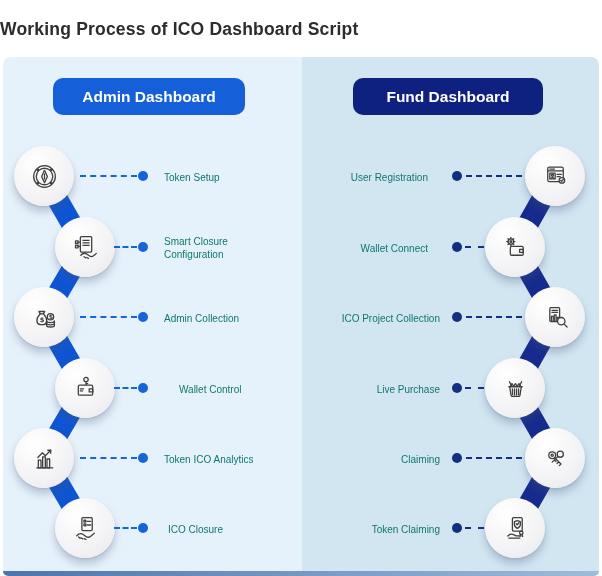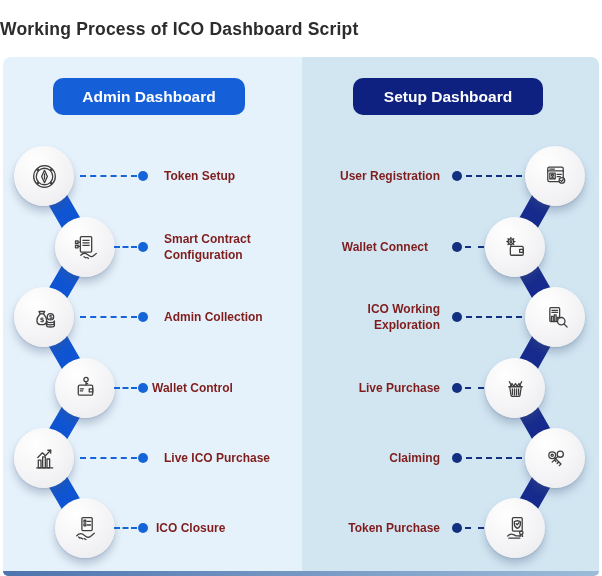--- a/index.html
+++ b/index.html
@@ -36,34 +36,34 @@
   }
   .circle svg{width:33px;height:33px;}
   .ic{fill:none;stroke:#3f3f3f;stroke-width:1.25;stroke-linecap:round;stroke-linejoin:round;}
   .ic text{fill:#3f3f3f;stroke:none;font-family:"DejaVu Sans",sans-serif;font-weight:bold;}
   .dash{position:absolute;height:0;border-top:2px dashed #1565d8;z-index:3;}
   .dash.navy{border-top-color:#12307f;}
   .dot{position:absolute;width:10px;height:10px;border-radius:50%;background:#1565d8;z-index:3;}
   .dot.navy{background:#12307f;}
   .step-label{
     position:absolute;transform:translateY(-50%);z-index:4;
-    font-size:12px;font-weight:700;color:#7f1d1d;line-height:1.3;
+    font-size:10px;font-weight:400;color:#0f766e;line-height:1.3;
   }
   .step-label.right{text-align:right;}
 </style>
 </head>
 <body>
 
 <div class="title">Working Process of ICO Dashboard Script</div>
 
 <div class="panel panel-left"></div>
 <div class="panel panel-right"></div>
 
 <button class="dash-btn btn-admin">Admin Dashboard</button>
-<button class="dash-btn btn-user">Setup Dashboard</button>
+<button class="dash-btn btn-user">Fund Dashboard</button>
 
 <svg class="ribbons" width="602" height="576">
   <polyline points="44,176 85,247 44,317 85,388 44,458 85,528" fill="none" stroke="#0f55d3" stroke-width="21"></polyline>
   <polyline points="555,176 515,247 555,317 515,388 555,458 515,528" fill="none" stroke="#162b8d" stroke-width="21"></polyline>
 </svg>
 
 <div class="circle" style="left:14px;top:146px">
   <svg viewBox="0 0 32 32" class="ic">
     <circle cx="16" cy="16" r="10.5"></circle>
       <circle cx="16" cy="16" r="8"></circle>
@@ -86,21 +86,21 @@
     <rect x="6.3" y="9.5" width="2.5" height="2.5"></rect>
       <path d="M8.8 10.7 h1.7"></path>
     <rect x="6.3" y="13.8" width="2.5" height="2.5"></rect>
       <path d="M8.8 15 h1.7"></path>
     <path d="M11.5 23.5 q2.8-3.2 6-1 l2.2 1.6 q2.2 1.6 4.4-.3 l2.4-2.1"></path>
     <path d="M14.5 25 l1.6 1 M17.3 25.7 l1.6 .8"></path>
   </svg>
 </div>
 <div class="dash" style="left:114px;top:246px;width:23px"></div>
 <div class="dot" style="left:138px;top:242px"></div>
-<div class="step-label" style="left:164px;top:248px;width:118px">Smart Contract Configuration</div>
+<div class="step-label" style="left:164px;top:248px;width:118px">Smart Closure Configuration</div>
 
 <div class="circle" style="left:14px;top:287px">
   <svg viewBox="0 0 32 32" class="ic">
     <path d="M11.8 12.5 l-1.2-2.3 h5.6 l-1.2 2.3"></path>
     <path d="M11.8 12.5 h3.2 l1.2 1.6 c3 3.2 2.6 8.4-1.2 8.9 h-3.2 c-3.8-.5-4.2-5.7-1.2-8.9 Z"></path>
     <text x="11.3" y="20.5" font-size="6.5">$</text>
     <circle cx="21.8" cy="15.3" r="3.1"></circle>
     <text x="20" y="17.5" font-size="6">$</text>
     <path d="M18 19.5 c0 .9 1.7 1.5 3.8 1.5 s3.8-.6 3.8-1.5"></path>
     <path d="M18 21.6 c0 .9 1.7 1.5 3.8 1.5 s3.8-.6 3.8-1.5"></path>
@@ -115,52 +115,52 @@
   <svg viewBox="0 0 32 32" class="ic">
     <circle cx="16.5" cy="7.3" r="2.1"></circle>
       <path d="M16.5 9.4 v3 M16.5 11.2 h1.6"></path>
     <rect x="9" y="12.8" width="14" height="9.7" rx="1.5"></rect>
     <rect x="19.6" y="16.3" width="3.4" height="3"></rect>
     <path d="M11 16.3 h3 M11 18.4 h2.2"></path>
   </svg>
 </div>
 <div class="dash" style="left:114px;top:387px;width:23px"></div>
 <div class="dot" style="left:138px;top:383px"></div>
-<div class="step-label" style="left:152px;top:389px;width:118px">Wallet Control</div>
+<div class="step-label" style="left:179px;top:389px;width:118px">Wallet Control</div>
 
 <div class="circle" style="left:14px;top:428px">
   <svg viewBox="0 0 32 32" class="ic">
     <path d="M8.5 25 h15.5"></path>
     <rect x="10" y="17.5" width="2.6" height="7.5"></rect>
     <rect x="14.2" y="14.5" width="2.6" height="10.5"></rect>
     <rect x="18.4" y="16.5" width="2.6" height="8.5"></rect>
     <path d="M9.5 15 L14 10.5 l2.8 2.8 L22 8"></path>
     <path d="M19.2 8 H22 V10.8"></path>
   </svg>
 </div>
 <div class="dash" style="left:80px;top:457px;width:57px"></div>
 <div class="dot" style="left:138px;top:453px"></div>
-<div class="step-label" style="left:164px;top:459px;width:118px">Live ICO Purchase</div>
+<div class="step-label" style="left:164px;top:459px;width:118px">Token ICO Analytics</div>
 
 <div class="circle" style="left:55px;top:498px">
   <svg viewBox="0 0 32 32" class="ic">
     <rect x="12.5" y="5.5" width="10" height="12.5" rx="1"></rect>
     <rect x="14.5" y="8" width="1.8" height="1.8"></rect>
       <path d="M17.6 9 h3.4"></path>
     <rect x="14.5" y="11.6" width="1.8" height="1.8"></rect>
       <path d="M17.6 12.6 h3.4"></path>
     <path d="M7.5 23 q3.2-3.4 6.6-1 l2.3 1.7 q2.3 1.7 4.7-.3 l3.4-2.8"></path>
     <path d="M11.5 25 l1.8 1.1 M14.8 25.8 l1.7 .9 M9.3 24.2 l1.4 1.2"></path>
   </svg>
 </div>
 <div class="dash" style="left:114px;top:527px;width:23px"></div>
 <div class="dot" style="left:138px;top:523px"></div>
-<div class="step-label" style="left:156px;top:529px;width:118px">ICO Closure</div>
-
-<div class="step-label right" style="left:316px;top:177px;width:124px">User Registration</div>
+<div class="step-label" style="left:168px;top:529px;width:118px">ICO Closure</div>
+
+<div class="step-label right" style="left:304px;top:177px;width:124px">User Registration</div>
 <div class="dot navy" style="left:452px;top:171px"></div>
 <div class="dash navy" style="left:466px;top:175px;width:56px"></div>
 <div class="circle" style="left:525px;top:146px">
   <svg viewBox="0 0 32 32" class="ic">
     <rect x="8.5" y="7" width="15" height="14" rx="1.5"></rect>
     <path d="M8.5 10.5 h15"></path>
       <path d="M10.5 8.8 h4.5"></path>
     <rect x="10.5" y="12.8" width="5.2" height="5.6"></rect>
     <circle cx="13.1" cy="14.8" r="1"></circle>
       <path d="M11.4 18 q1.7-1.7 3.4 0"></path>
@@ -177,21 +177,21 @@
   <svg viewBox="0 0 32 32" class="ic">
     <circle cx="11.5" cy="10.3" r="2.7"></circle>
       <circle cx="11.5" cy="10.3" r=".9"></circle>
     <path d="M11.5 6.3 v1.3 M11.5 13 v1.3 M7.5 10.3 h1.3 M14.2 10.3 h1.3
              M8.7 7.5 l.9 .9 M13.4 12.2 l.9 .9 M14.3 7.5 l-.9 .9 M9.6 12.2 l-.9 .9"></path>
     <rect x="11" y="15" width="12.5" height="8.5" rx="1.2"></rect>
     <rect x="20" y="17.9" width="3.5" height="2.8"></rect>
   </svg>
 </div>
 
-<div class="step-label right" style="left:316px;top:318px;width:124px">ICO Working Exploration</div>
+<div class="step-label right" style="left:316px;top:318px;width:124px">ICO Project Collection</div>
 <div class="dot navy" style="left:452px;top:312px"></div>
 <div class="dash navy" style="left:466px;top:316px;width:56px"></div>
 <div class="circle" style="left:525px;top:287px">
   <svg viewBox="0 0 32 32" class="ic">
     <rect x="10.5" y="6.5" width="9.5" height="13.5" rx="1"></rect>
     <path d="M12.5 9 h5.5 M12.5 11 h5.5"></path>
     <rect x="12" y="15" width="1.8" height="4.8"></rect>
     <rect x="14.8" y="13.4" width="1.8" height="6.4"></rect>
     <rect x="17.6" y="16" width="1.8" height="3.8"></rect>
     <circle cx="21.6" cy="19.6" r="3.6" fill="#f3f3f5"></circle>
@@ -218,21 +218,21 @@
 <div class="circle" style="left:525px;top:428px">
   <svg viewBox="0 0 32 32" class="ic">
     <circle cx="12.8" cy="12.8" r="3.3"></circle>
       <circle cx="12.8" cy="12.8" r="1.1"></circle>
     <path d="M15.2 15.2 L21.3 21.3 M19.2 19.2 l-1.6 1.6 M21.3 21.3 l-1.6 1.6"></path>
     <circle cx="20.6" cy="11.8" r="3"></circle>
     <path d="M18.4 13.9 L12.8 19.5 M14.9 17.4 l1.5 1.5"></path>
   </svg>
 </div>
 
-<div class="step-label right" style="left:316px;top:529px;width:124px">Token Purchase</div>
+<div class="step-label right" style="left:316px;top:529px;width:124px">Token Claiming</div>
 <div class="dot navy" style="left:452px;top:523px"></div>
 <div class="dash navy" style="left:465px;top:527px;width:19px"></div>
 <div class="circle" style="left:485px;top:498px">
   <svg viewBox="0 0 32 32" class="ic">
     <rect x="13" y="5.5" width="9.5" height="13" rx="1"></rect>
     <path d="M14.9 9.4 l2.9-1.1 2.9 1.1 v2.5 c0 2-1.2 3.3-2.9 3.9 -1.7-.6-2.9-1.9-2.9-3.9 Z"></path>
     <path d="M16.6 11.4 l1 1 1.8-2"></path>
     <circle cx="21.6" cy="20.2" r="1.7"></circle>
     <path d="M20.9 21.7 l-.6 2 M22.3 21.7 l.6 2"></path>
     <path d="M8.5 23.3 q2.6-2.8 5.6-1.3 l2.6 1.2 h4.6"></path>

